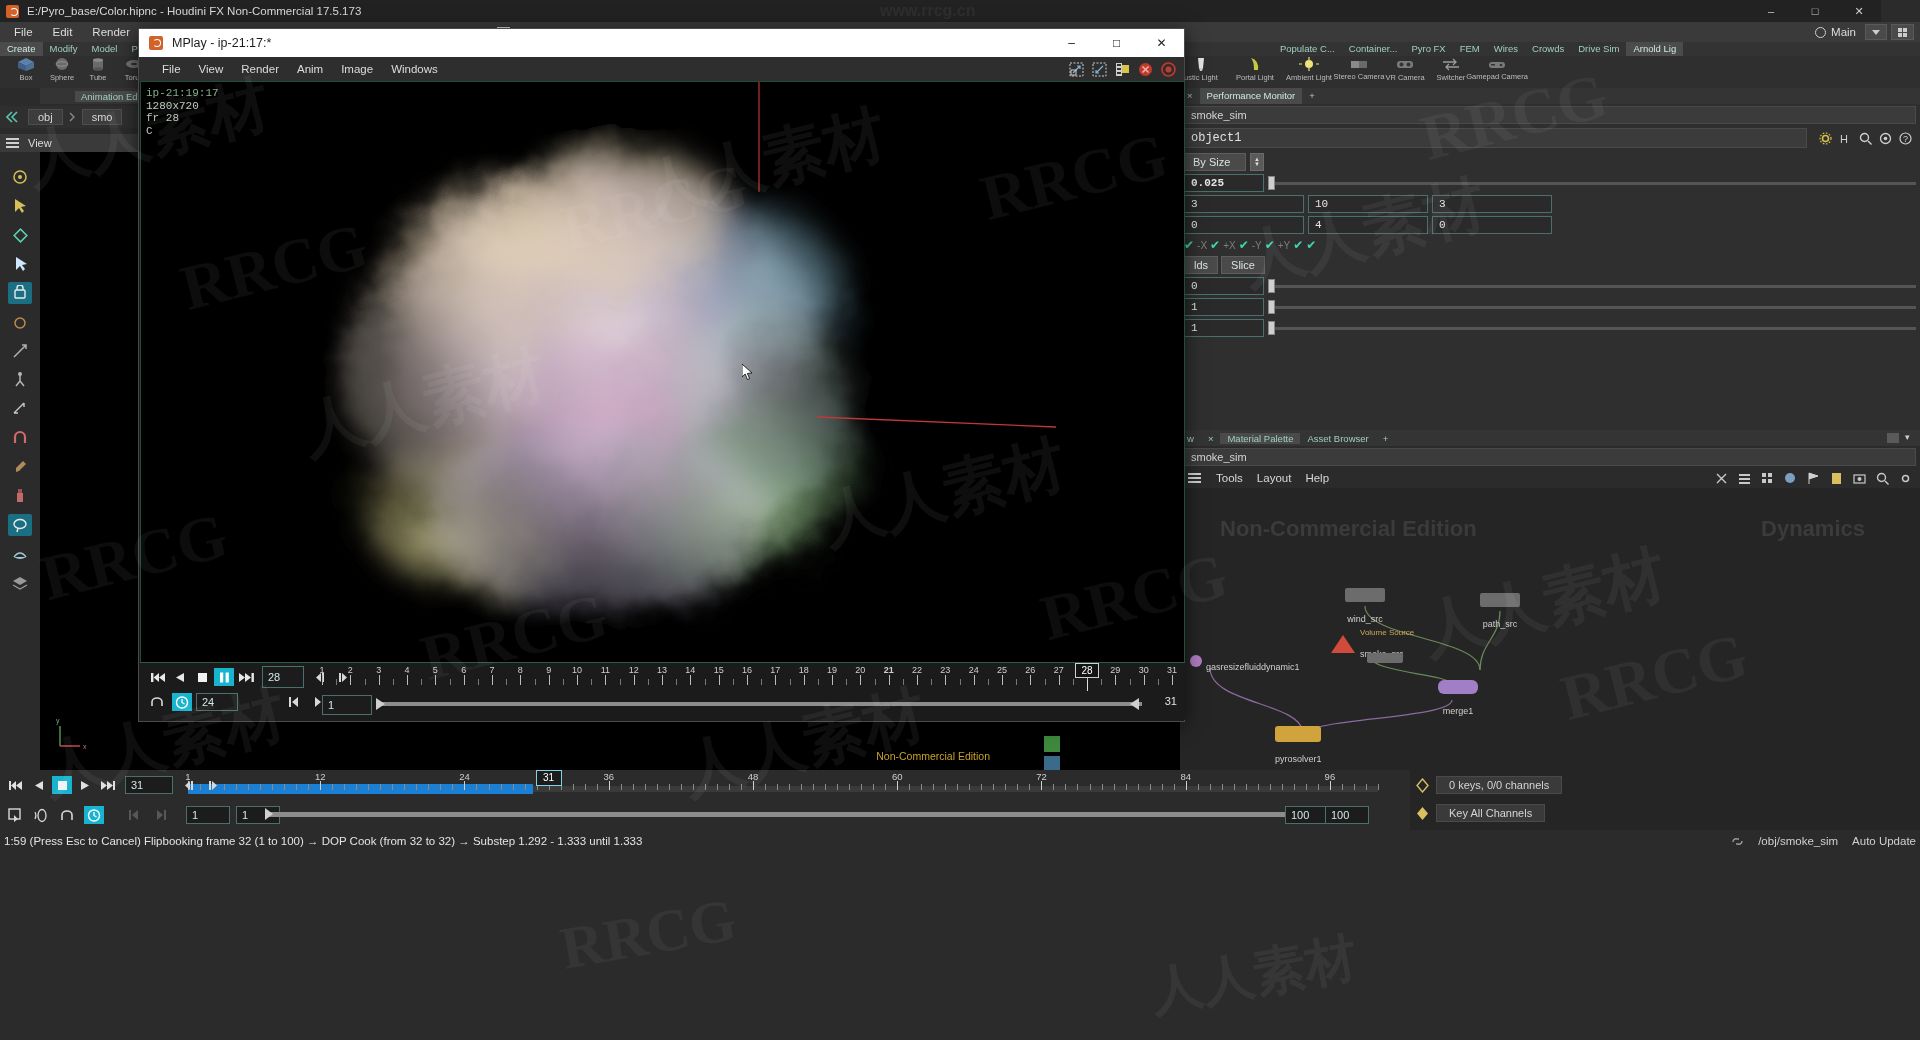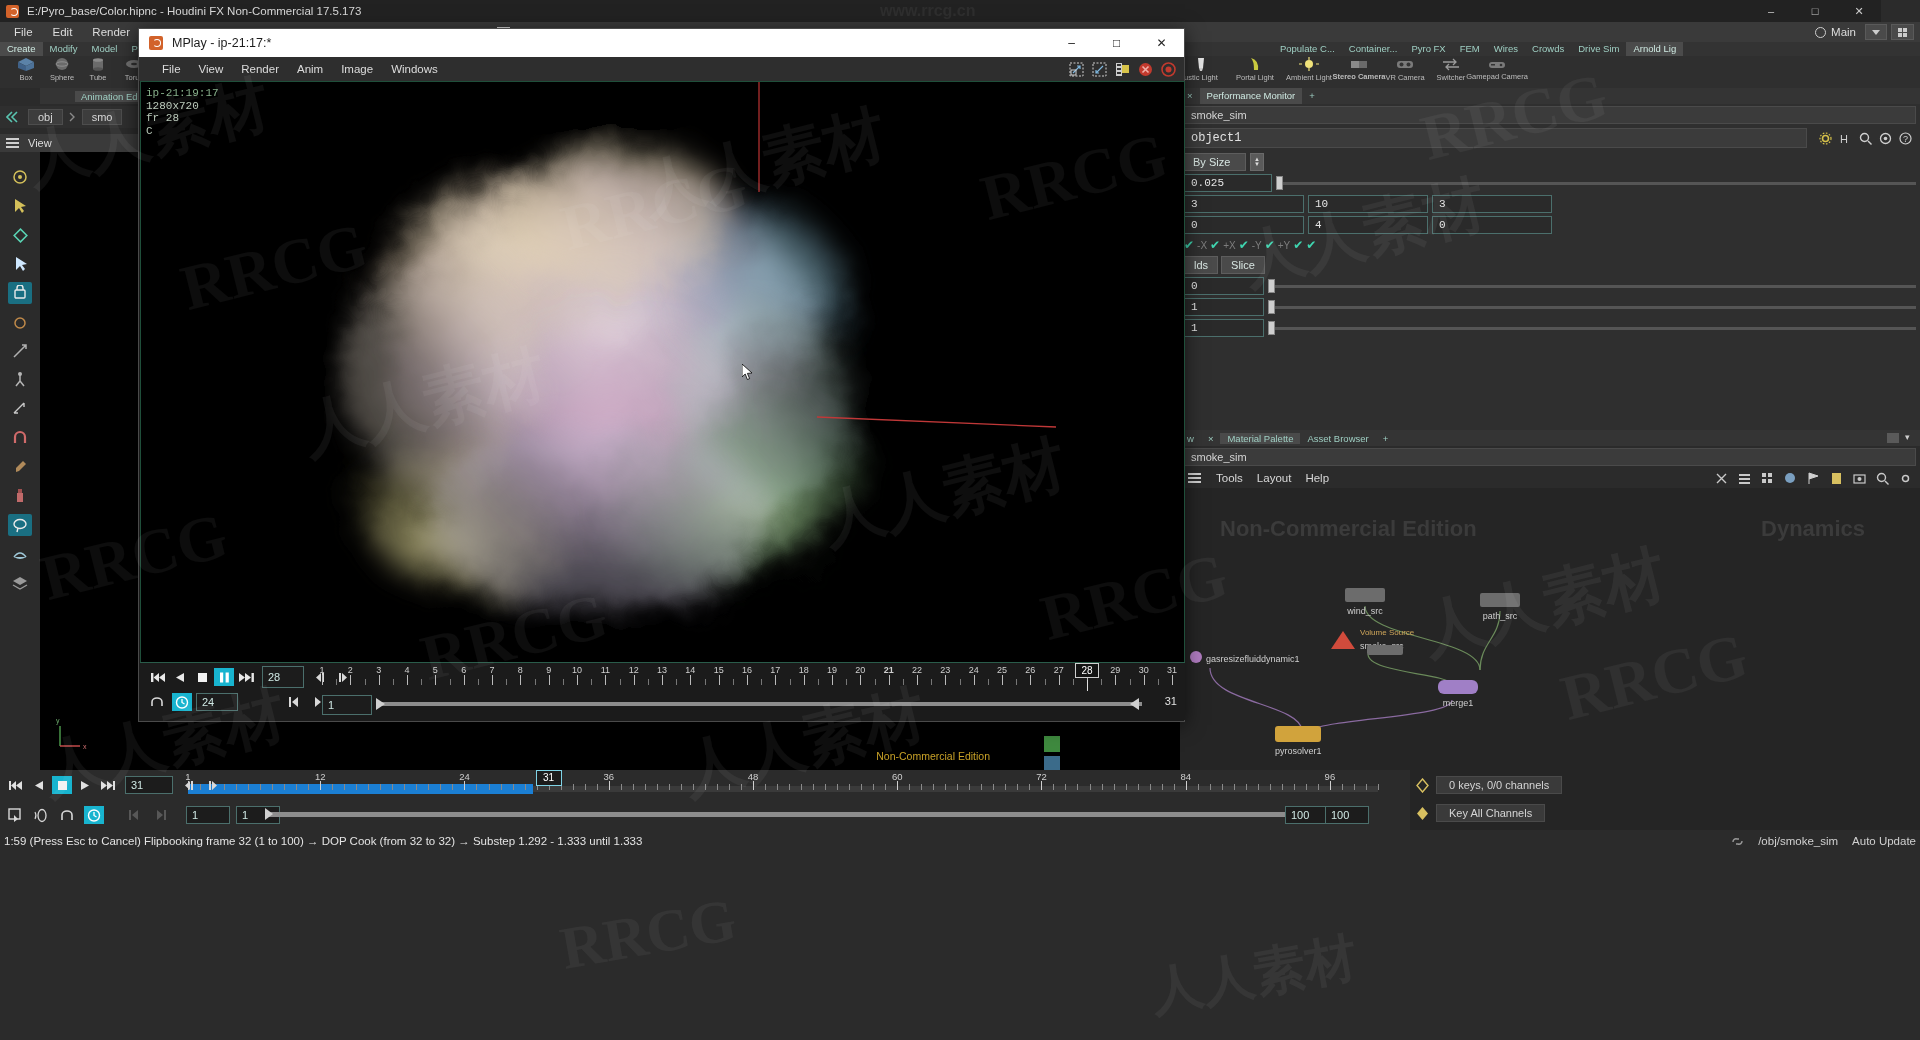--- a/index.html
+++ b/index.html
@@ -123,21 +123,21 @@
   .netbar .nt.on { background:#4a4a4a; }
   .netpath { height:18px; background:#3b3b3b; margin:2px 4px; display:flex; align-items:center;
     padding:0 6px; color:#d5d5d5; font-size:11px; border:1px solid #4a4a4a; }
   .netmenu { height:20px; display:flex; align-items:center; gap:14px; padding-left:8px; }
   .netmenu span { color:#d8d8d8; font-size:11.5px; }
   .netcanvas { position:absolute; left:0; top:58px; width:740px; height:342px; background:#252525;
     overflow:hidden; }
   .netwm { position:absolute; color:#3b3b3b; font-size:22px; font-weight:bold; }
   .node { position:absolute; display:flex; flex-direction:column; align-items:center; }
   .node .box { width:40px; height:14px; border-radius:2px; }
-  .node .nm { color:#cfcfcf; font-size:9px; margin-top:4px; white-space:nowrap; }
+  .node .nm { color:#cfcfcf; font-size:9px; margin-top:12px; white-space:nowrap; }
   .node .nm2 { color:#cfa65a; font-size:8px; white-space:nowrap; }
 
   
   .mplay { position:absolute; left:138px; top:28px; width:1047px; height:694px;
     background:#1b1b1b; border:1px solid #4a4a4a; box-shadow:0 3px 18px rgba(0,0,0,.6); }
   .mp-title { height:28px; background:#fff; display:flex; align-items:center; padding-left:10px; }
   .mp-title .ic { width:14px;height:14px;background:#d2622a;border-radius:2px;margin-right:9px;
     position:relative; flex:none;}
   .mp-title .ic::after{content:"";position:absolute;left:4px;top:3px;width:6px;height:6px;
     border:1.5px solid #fff;border-radius:50%;border-left-color:transparent;}
@@ -298,21 +298,21 @@
             <circle cx="11" cy="7" r="4" fill="#f0e27a"></circle>
             <path d="M11 0 L11 3 M11 11 L11 14 M4 7 L1 7 M21 7 L18 7" stroke="#f0e27a" stroke-width="1.2"></path>
           </svg>
         <span class="lbl">Ambient Light</span>
       </div>
       <div class="shelf-item" style="width:46px;">
         <svg class="glyph" viewBox="0 0 22 15">
             <rect x="3" y="4" width="8" height="7" fill="#8a8a8a"></rect>
             <rect x="11" y="4" width="8" height="7" fill="#6a6a6a"></rect>
           </svg>
-        <span class="lbl" style="line-height:7px;font-weight:bold;">Stereo Camera</span>
+        <span class="lbl" style="line-height:7px;">Stereo Camera</span>
       </div>
       <div class="shelf-item" style="width:46px;">
         <svg class="glyph" viewBox="0 0 22 15">
             <rect x="3" y="4" width="16" height="7" rx="3" fill="#7a7a7a"></rect>
             <circle cx="7.5" cy="7.5" r="2" fill="#333"></circle>
             <circle cx="14.5" cy="7.5" r="2" fill="#333"></circle>
           </svg>
         <span class="lbl">VR Camera</span>
       </div>
       <div class="shelf-item" style="width:46px;">
@@ -482,21 +482,21 @@
             <circle cx="6.5" cy="6.5" r="5.5" fill="none" stroke="#cfcfcf" stroke-width="1.2"></circle>
             <text x="4" y="10" font-size="9" fill="#cfcfcf" font-family="Liberation Sans">?</text>
           </svg>
       </div>
     </div>
     <div class="prow">
       <div class="pchip" style="width:62px;">By Size</div>
       <div class="spin">▲<br>▼</div>
     </div>
     <div class="prow">
-      <div class="pfield" style="width:88px;">0.025</div>
+      <div class="pfield" style="width:80px;font-weight:bold;">0.025</div>
       <div class="slider">
         <div class="knob"></div>
           <div class="track"></div>
       </div>
     </div>
     <div class="prow">
       <div class="pfield" style="width:120px;">3</div>
       <div class="pfield" style="width:120px;">10</div>
       <div class="pfield" style="width:120px;">3</div>
     </div>

